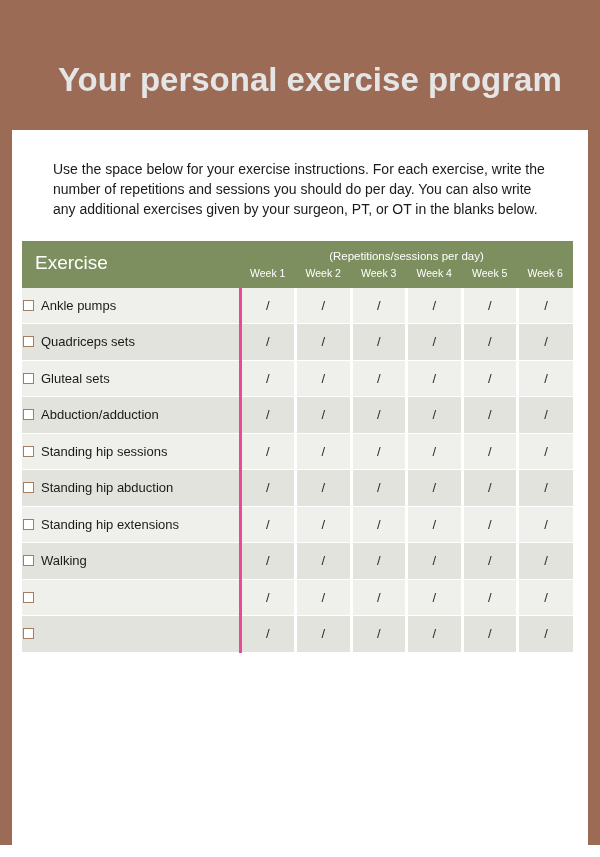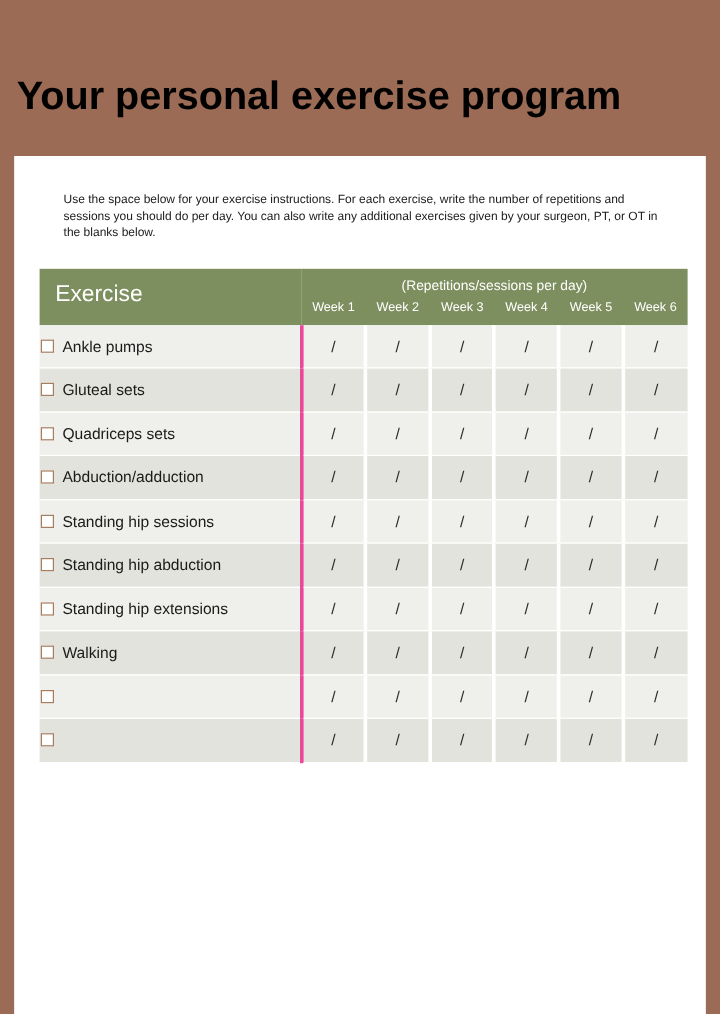--- a/index.html
+++ b/index.html
@@ -46,43 +46,44 @@
     position: absolute;
     left: -12px;
     right: -12px;
     top: 30px;
     height: 100px;
     background: #9b6b55;
     display: flex;
     align-items: center;
   }
   .header-title {
-    color: #000000;
+    color: #e5e5e5;
     font-size: 33px;
     font-weight: bold;
     letter-spacing: 0px;
-    padding-left: 14px;
+    padding-left: 34px;
     line-height: 1.1;
+    margin-left: 24px;
   }
   .body-area {
     position: absolute;
     top: 130px;
     left: 0;
     right: 0;
     bottom: 12px;
     background: #ffffff;
   }
   .intro {
     margin: 30px 40px 0 41px;
-    font-size: 10px;
+    font-size: 14px;
     color: #1a1a1a;
     line-height: 1.42;
   }
   .table-wrap {
-    margin: 21px 15px 0 21px;
+    margin: 21px 15px 0 10px;
   }
   table.exercise-table {
     border-collapse: collapse;
     width: 100%;
     table-layout: fixed;
   }
   thead th {
     background: #7d8f5e;
     color: #ffffff;
     font-weight: normal;
@@ -192,35 +193,35 @@
               <td class="slash-cell">/</td>
               <td class="slash-cell">/</td>
               <td class="slash-cell">/</td>
               <td class="slash-cell">/</td>
               <td class="slash-cell">/</td>
             </tr>
             <tr>
               <td class="name-cell">
                 <div class="name-inner">
                   <span class="checkbox"></span>
+                  <span class="name-text">Quadriceps sets</span>
+                </div>
+              </td>
+              <td class="slash-cell">/</td>
+              <td class="slash-cell">/</td>
+              <td class="slash-cell">/</td>
+              <td class="slash-cell">/</td>
+              <td class="slash-cell">/</td>
+              <td class="slash-cell">/</td>
+            </tr>
+            <tr>
+              <td class="name-cell">
+                <div class="name-inner">
+                  <span class="checkbox"></span>
                   <span class="name-text">Gluteal sets</span>
-                </div>
-              </td>
-              <td class="slash-cell">/</td>
-              <td class="slash-cell">/</td>
-              <td class="slash-cell">/</td>
-              <td class="slash-cell">/</td>
-              <td class="slash-cell">/</td>
-              <td class="slash-cell">/</td>
-            </tr>
-            <tr>
-              <td class="name-cell">
-                <div class="name-inner">
-                  <span class="checkbox"></span>
-                  <span class="name-text">Quadriceps sets</span>
                 </div>
               </td>
               <td class="slash-cell">/</td>
               <td class="slash-cell">/</td>
               <td class="slash-cell">/</td>
               <td class="slash-cell">/</td>
               <td class="slash-cell">/</td>
               <td class="slash-cell">/</td>
             </tr>
             <tr>

